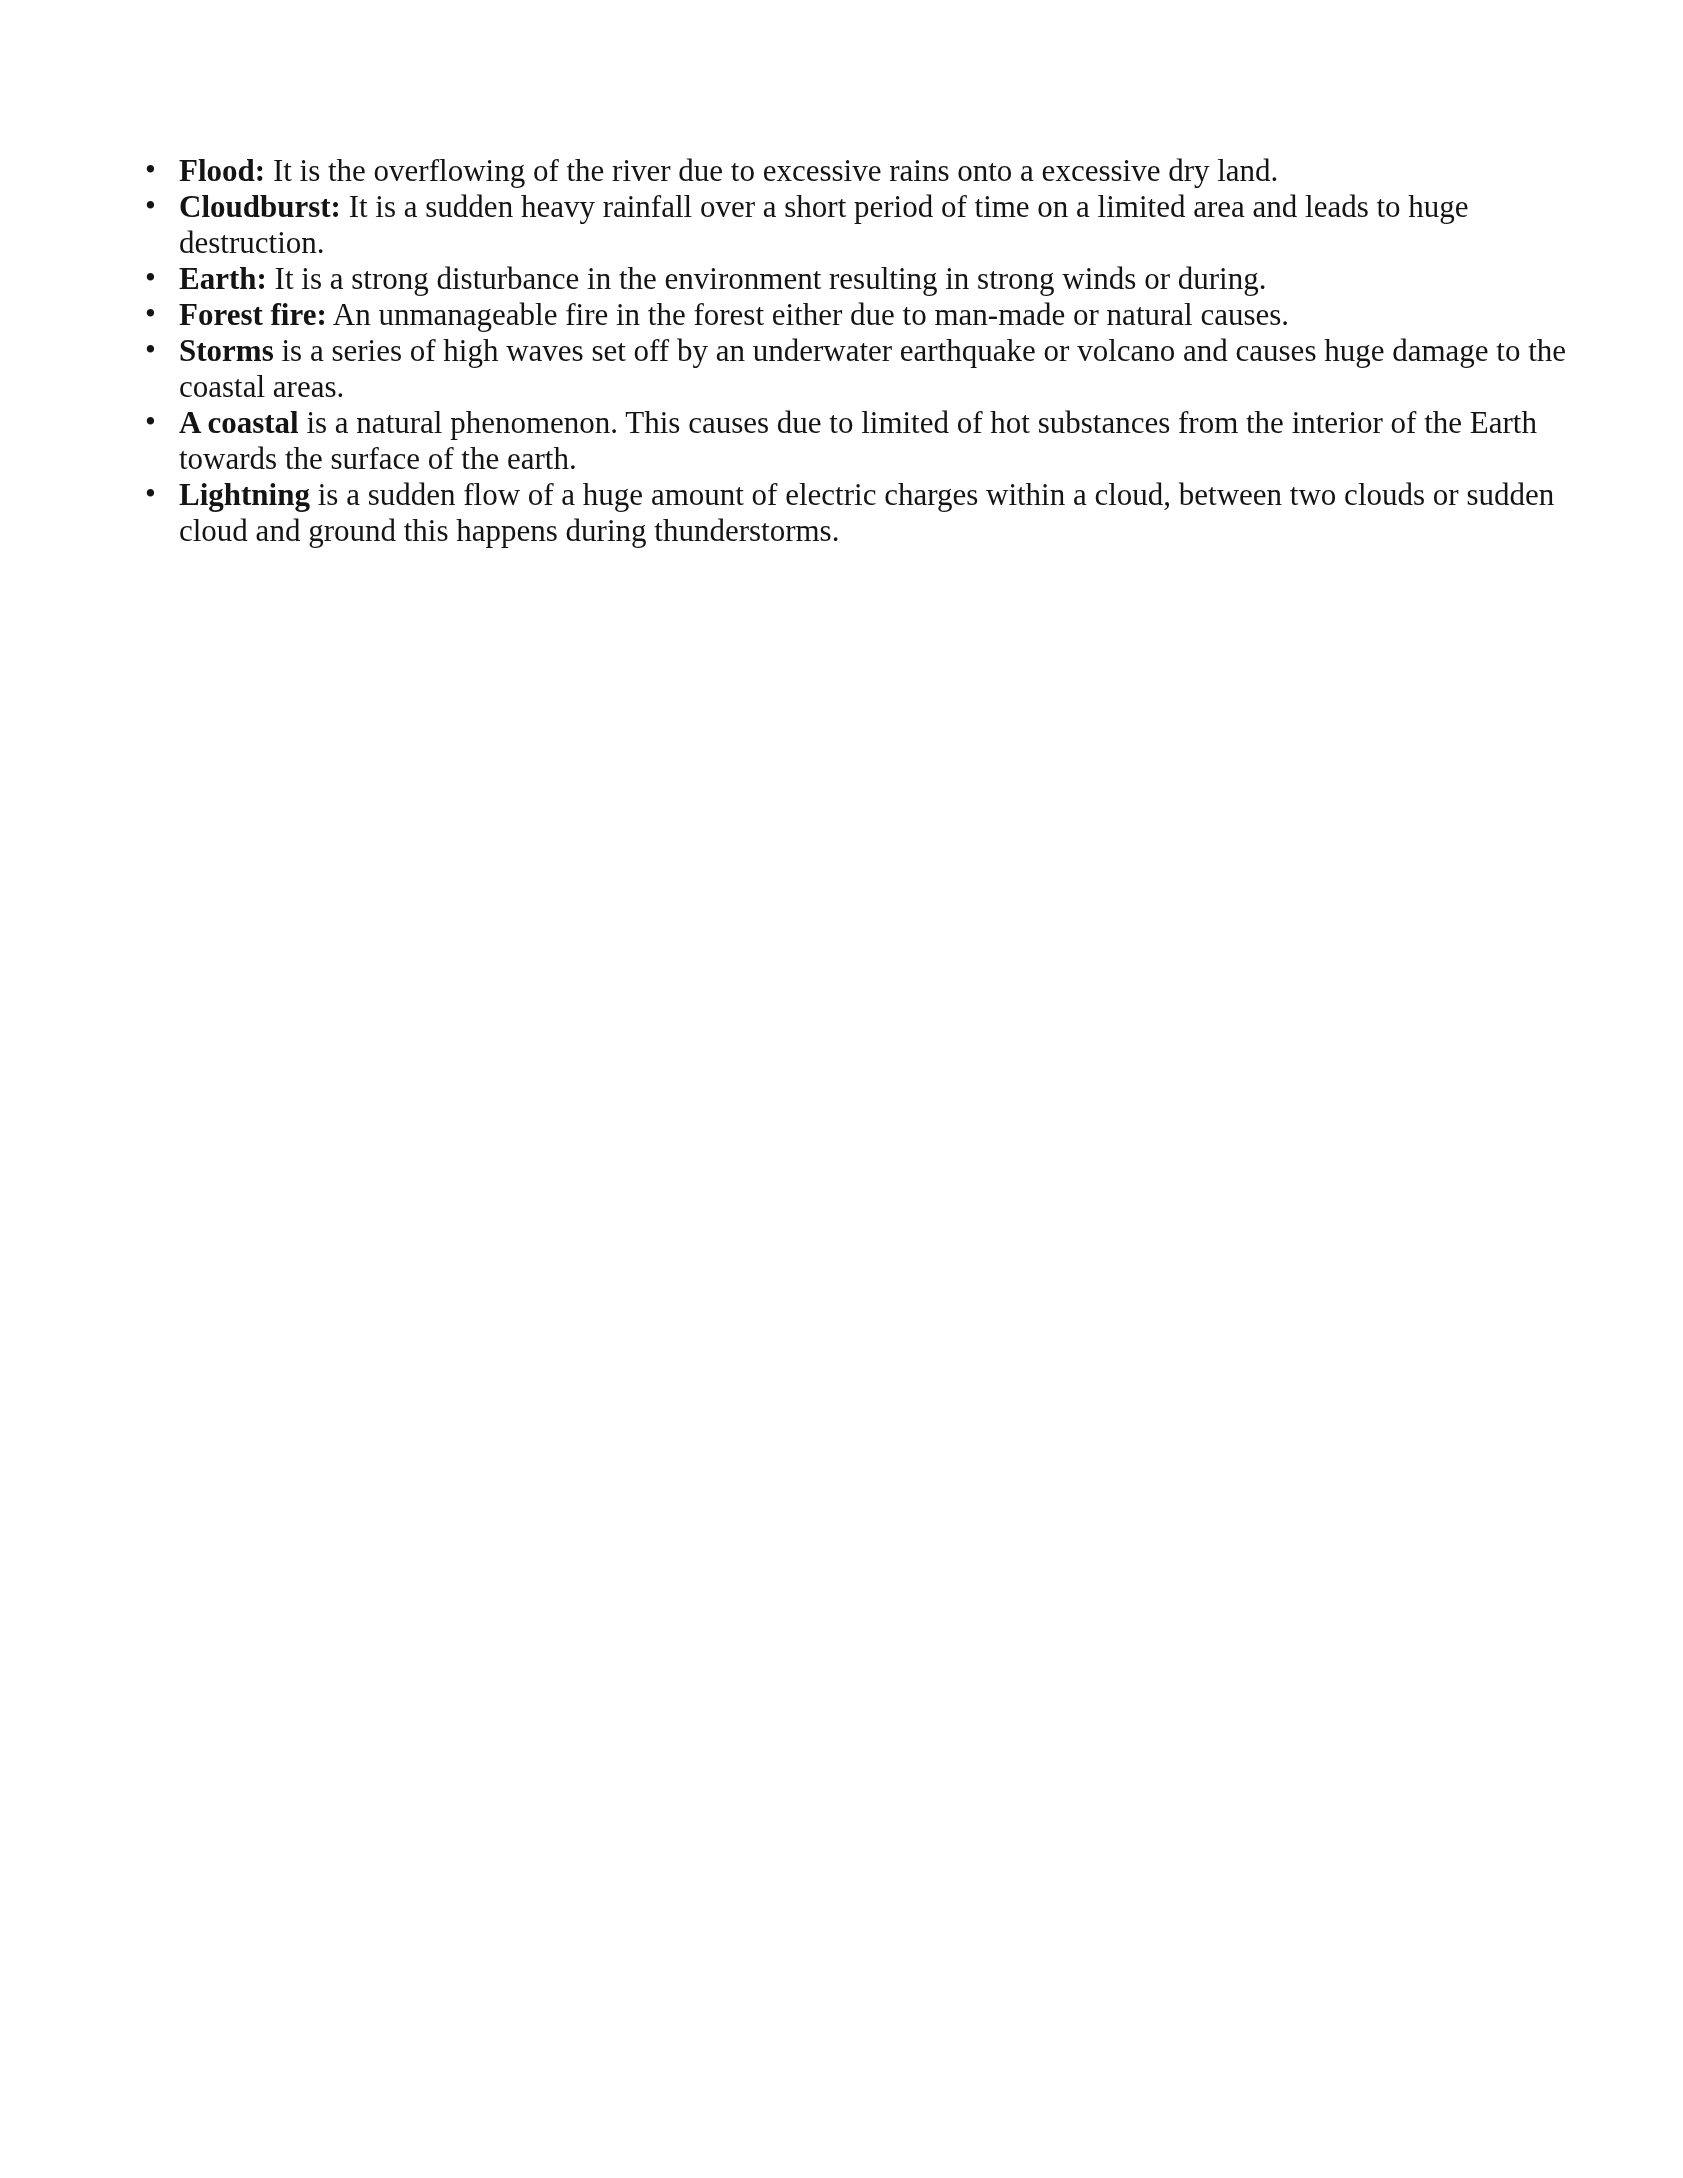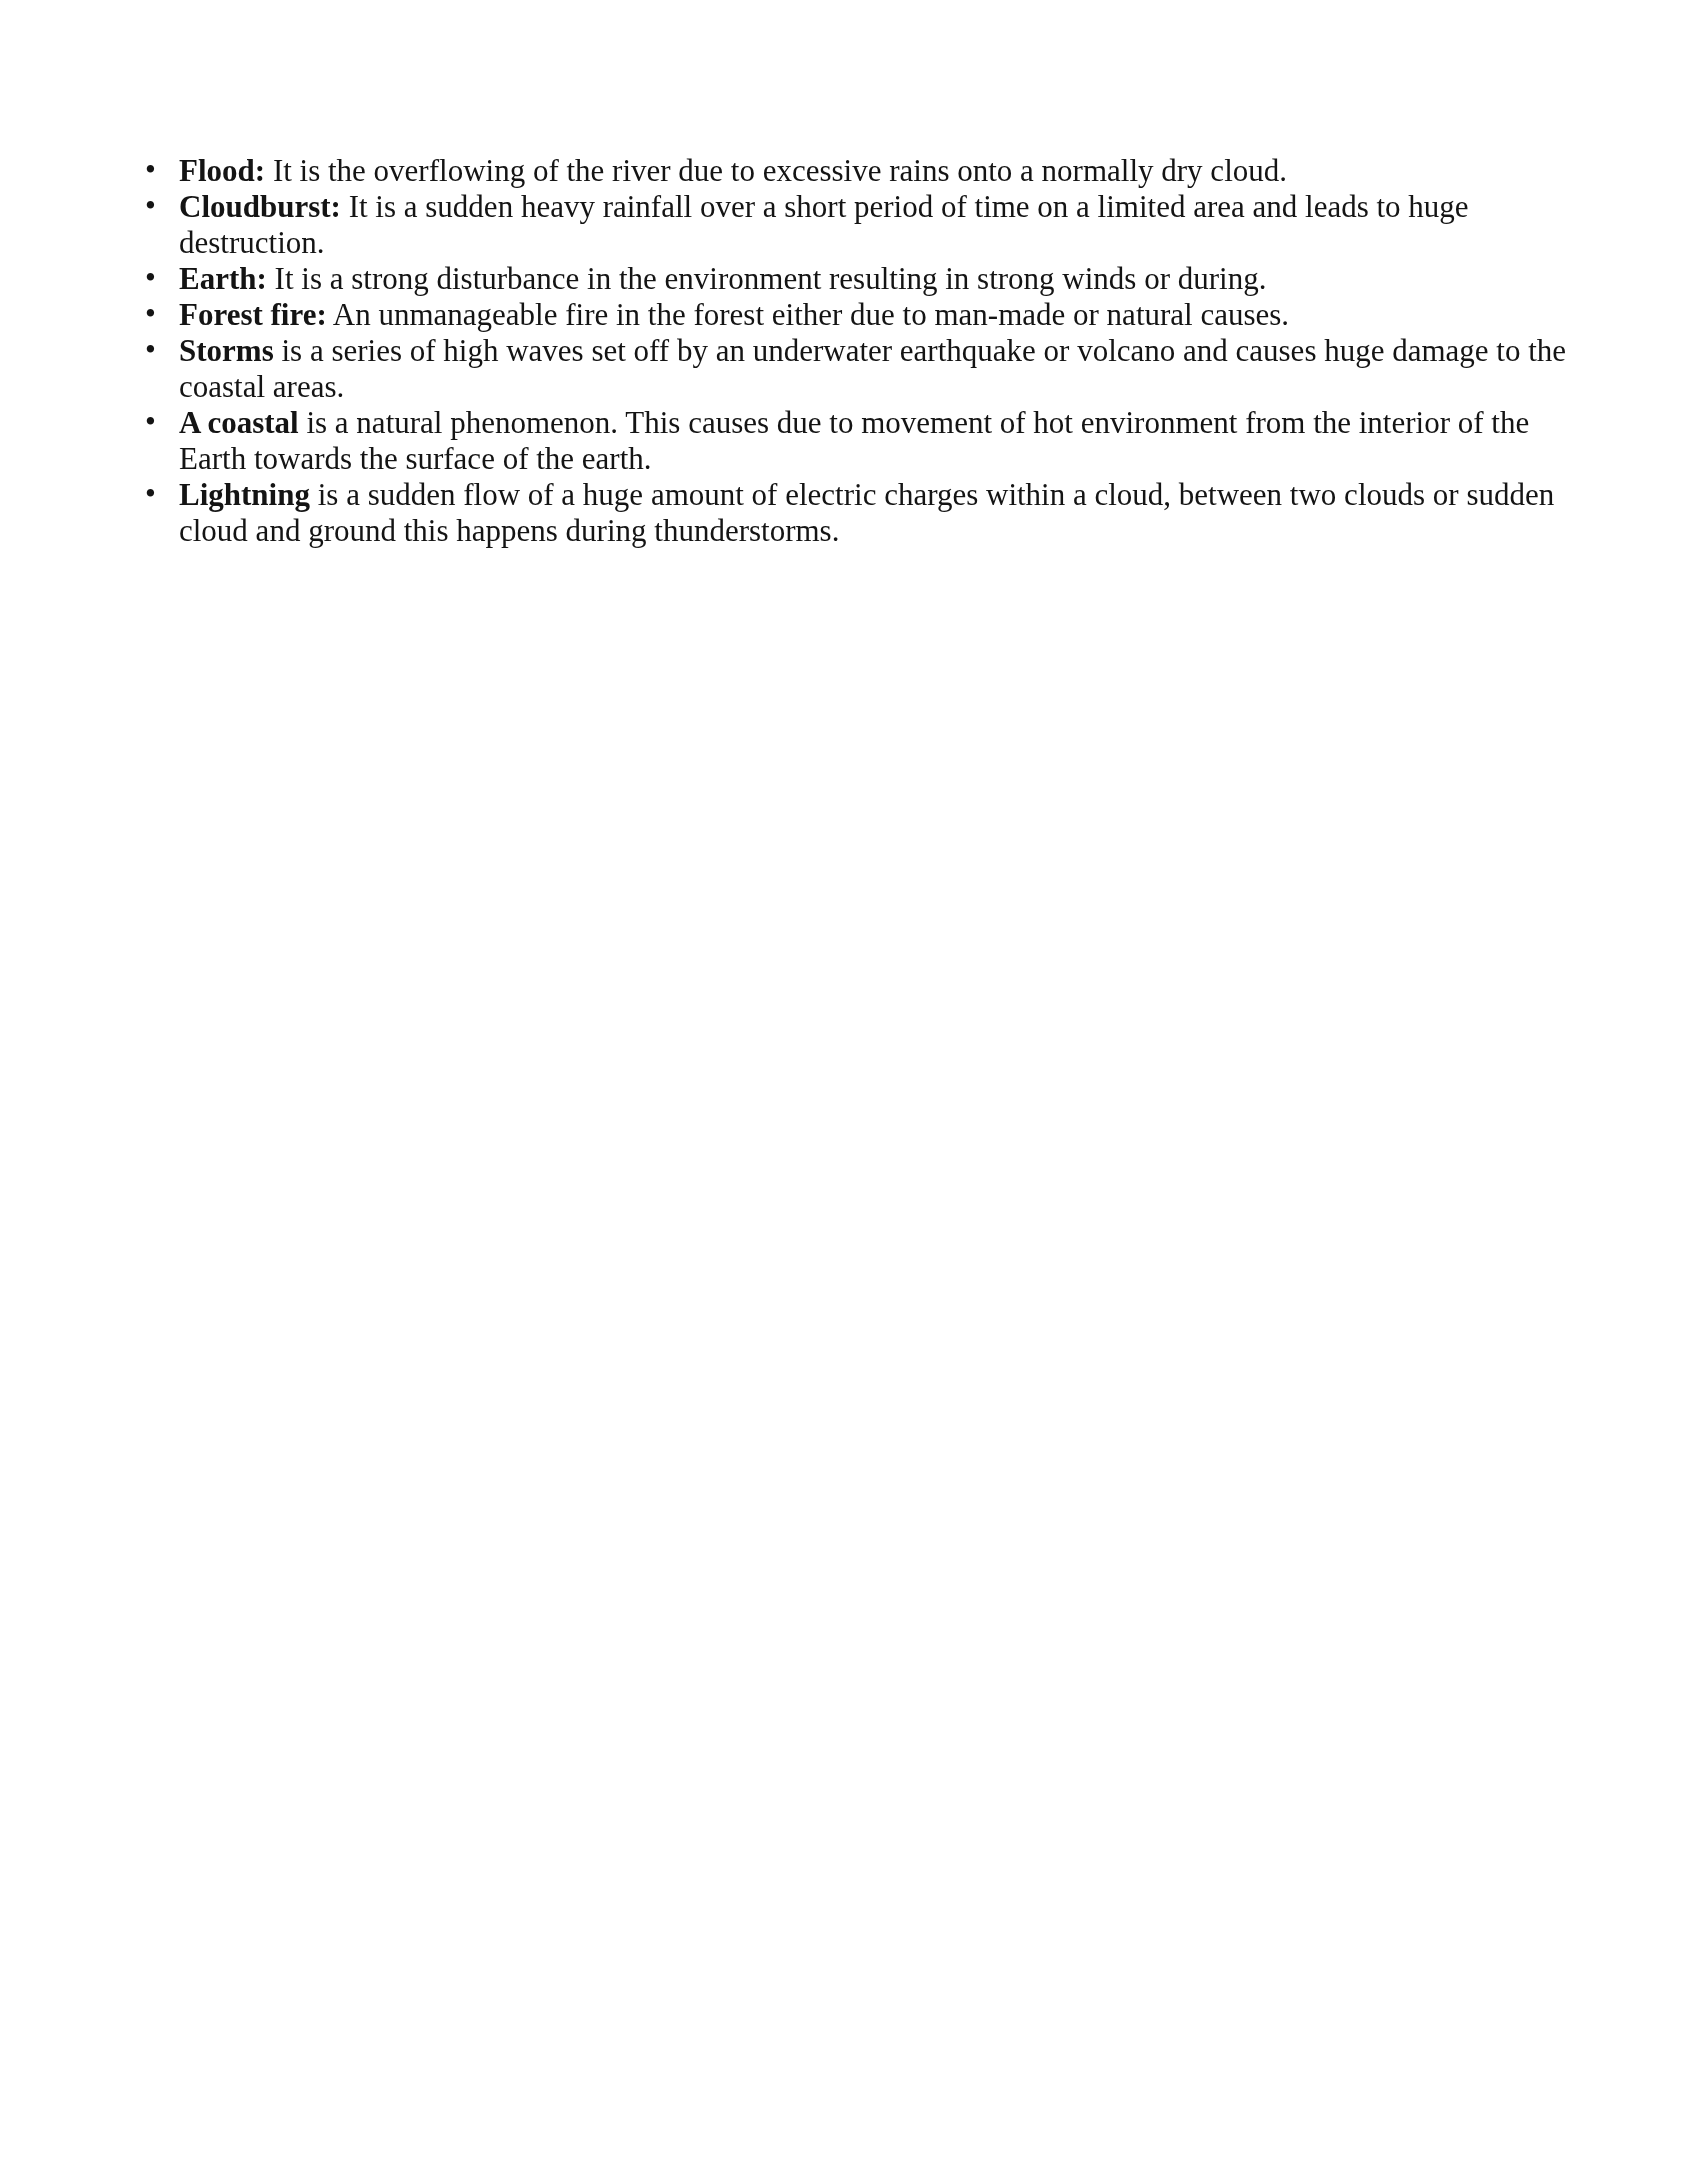--- a/index.html
+++ b/index.html
@@ -42,22 +42,22 @@
   }
   .bullet-list b {
     font-weight: bold;
   }
 </style>
 </head>
 <body>
 
 <div class="page">
   <ul class="bullet-list" id="bullet-list">
-      <li><span class="bullet">•</span><span><b>Flood:</b><span> It is the overflowing of the river due to excessive rains onto a normally dry cloud.</span></span></li>
+      <li><span class="bullet">•</span><span><b>Flood:</b><span> It is the overflowing of the river due to excessive rains onto a excessive dry land.</span></span></li>
       <li><span class="bullet">•</span><span><b>Cloudburst:</b><span> It is a sudden heavy rainfall over a short period of time on a limited area and leads to huge destruction.</span></span></li>
       <li><span class="bullet">•</span><span><b>Earth:</b><span> It is a strong disturbance in the environment resulting in strong winds or during.</span></span></li>
       <li><span class="bullet">•</span><span><b>Forest fire:</b><span> An unmanageable fire in the forest either due to man-made or natural causes.</span></span></li>
       <li><span class="bullet">•</span><span><b>Storms</b><span> is a series of high waves set off by an underwater earthquake or volcano and causes huge damage to the coastal areas.</span></span></li>
-      <li><span class="bullet">•</span><span><b>A coastal</b><span> is a natural phenomenon. This causes due to movement of hot environment from the interior of the Earth towards the surface of the earth.</span></span></li>
+      <li><span class="bullet">•</span><span><b>A coastal</b><span> is a natural phenomenon. This causes due to limited of hot substances from the interior of the Earth towards the surface of the earth.</span></span></li>
       <li><span class="bullet">•</span><span><b>Lightning</b><span> is a sudden flow of a huge amount of electric charges within a cloud, between two clouds or sudden cloud and ground this happens during thunderstorms.</span></span></li>
     </ul>
 </div>
 
 
 </body></html>

